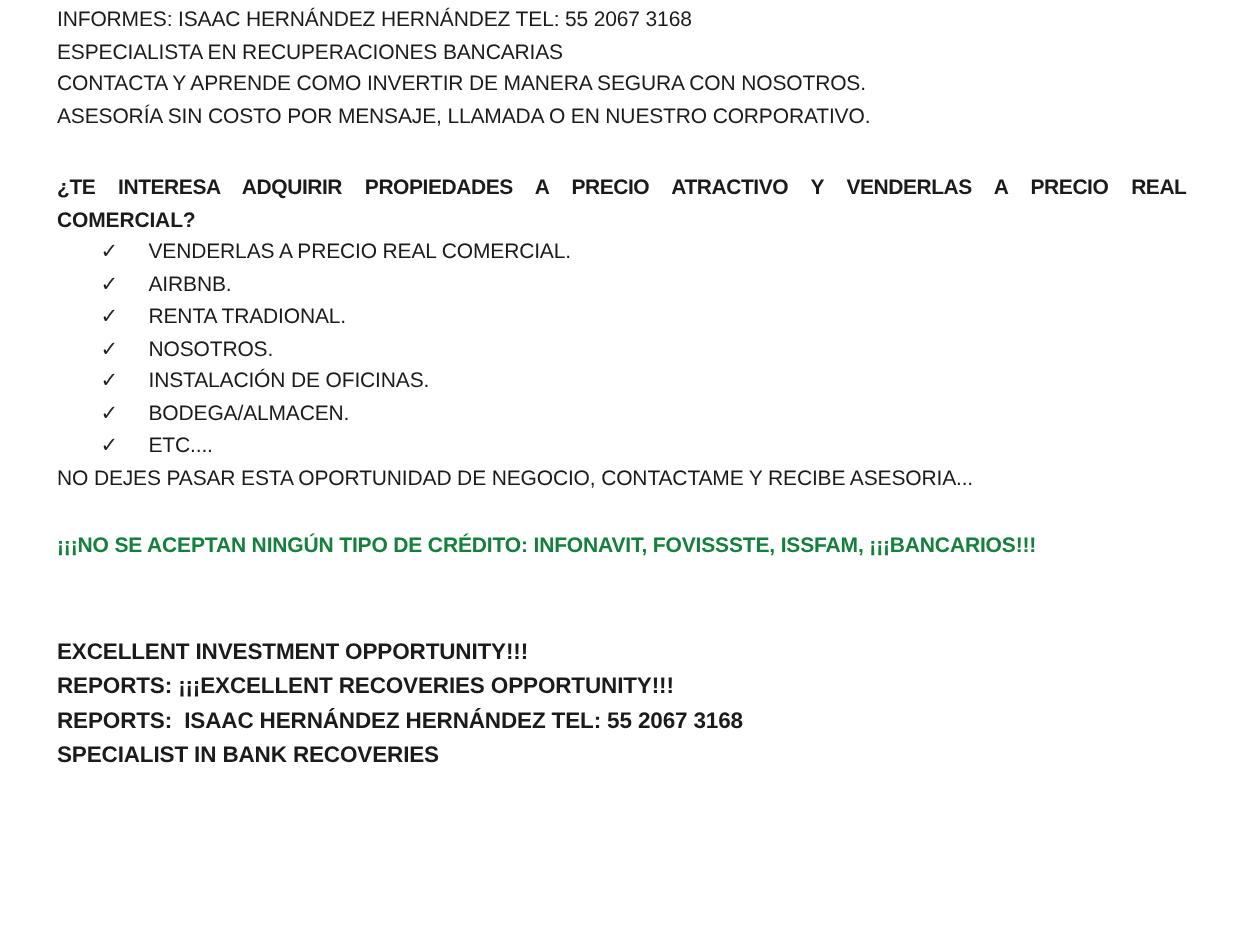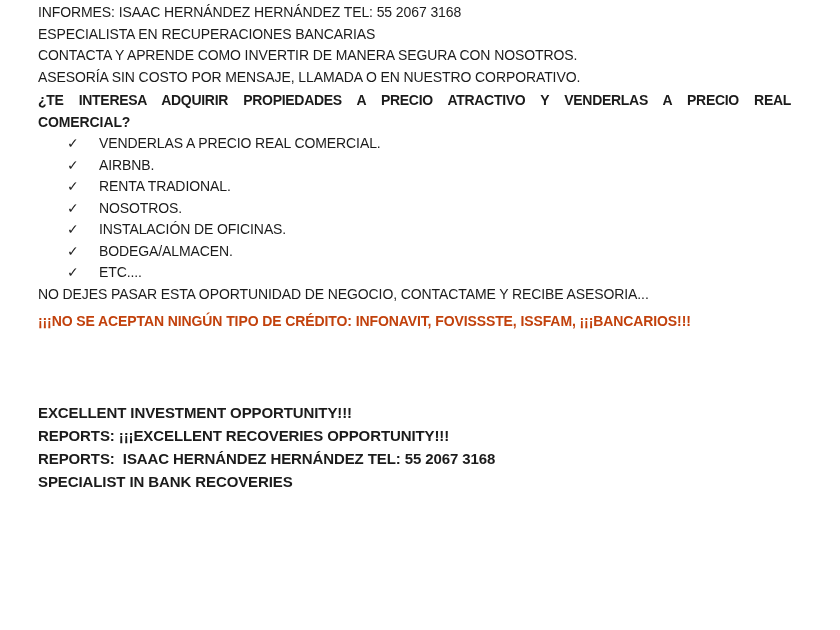--- a/index.html
+++ b/index.html
@@ -18,21 +18,21 @@
     padding: 2px 0 0 38px;
     width: 756px;
   }
   .line {
     font-size: 14px;
     line-height: 21.5px;
     white-space: pre;
     letter-spacing: -0.1px;
   }
   .bold { font-weight: 700; }
-  .heading-block { margin-top: 2px; }
+  .heading-block { margin-top: 26px; }
   .justify-full {
     white-space: normal;
     width: 753px;
     text-align: justify;
     text-align-last: justify;
     letter-spacing: -0.3px;
   }
   .check-row {
     display: flex;
     align-items: baseline;
@@ -40,25 +40,25 @@
   .check-glyph {
     display: inline-block;
     margin-left: 29px;
     width: 32px;
     font-size: 14px;
     line-height: 21.5px;
     color: #222222;
   }
   .closing-block { margin-top: 0; }
   .warning-block {
-    margin-top: 6px;
-    color: #c2410c;
+    margin-top: 24px;
+    color: #15803d;
     font-weight: 700;
   }
-  .english-block { margin-top: 68px; }
+  .english-block { margin-top: 48px; }
   .english-block .line {
     font-size: 15px;
     line-height: 23px;
     font-weight: 700;
     letter-spacing: -0.1px;
   }
 </style>
 </head>
 <body>
 

